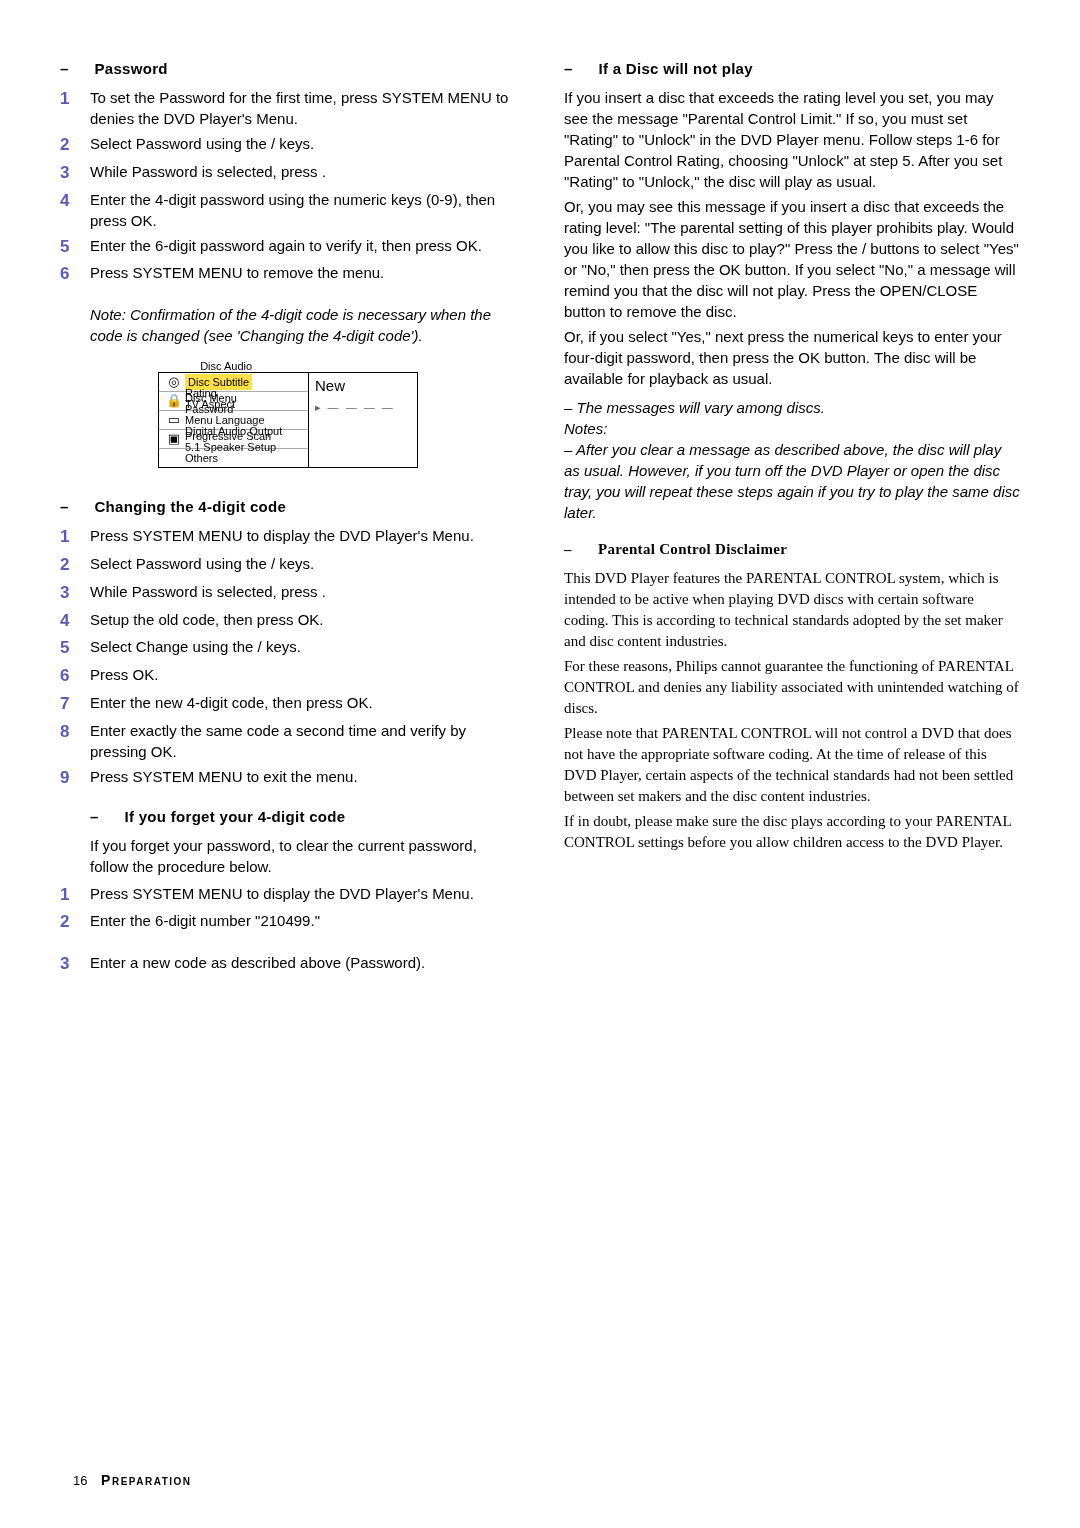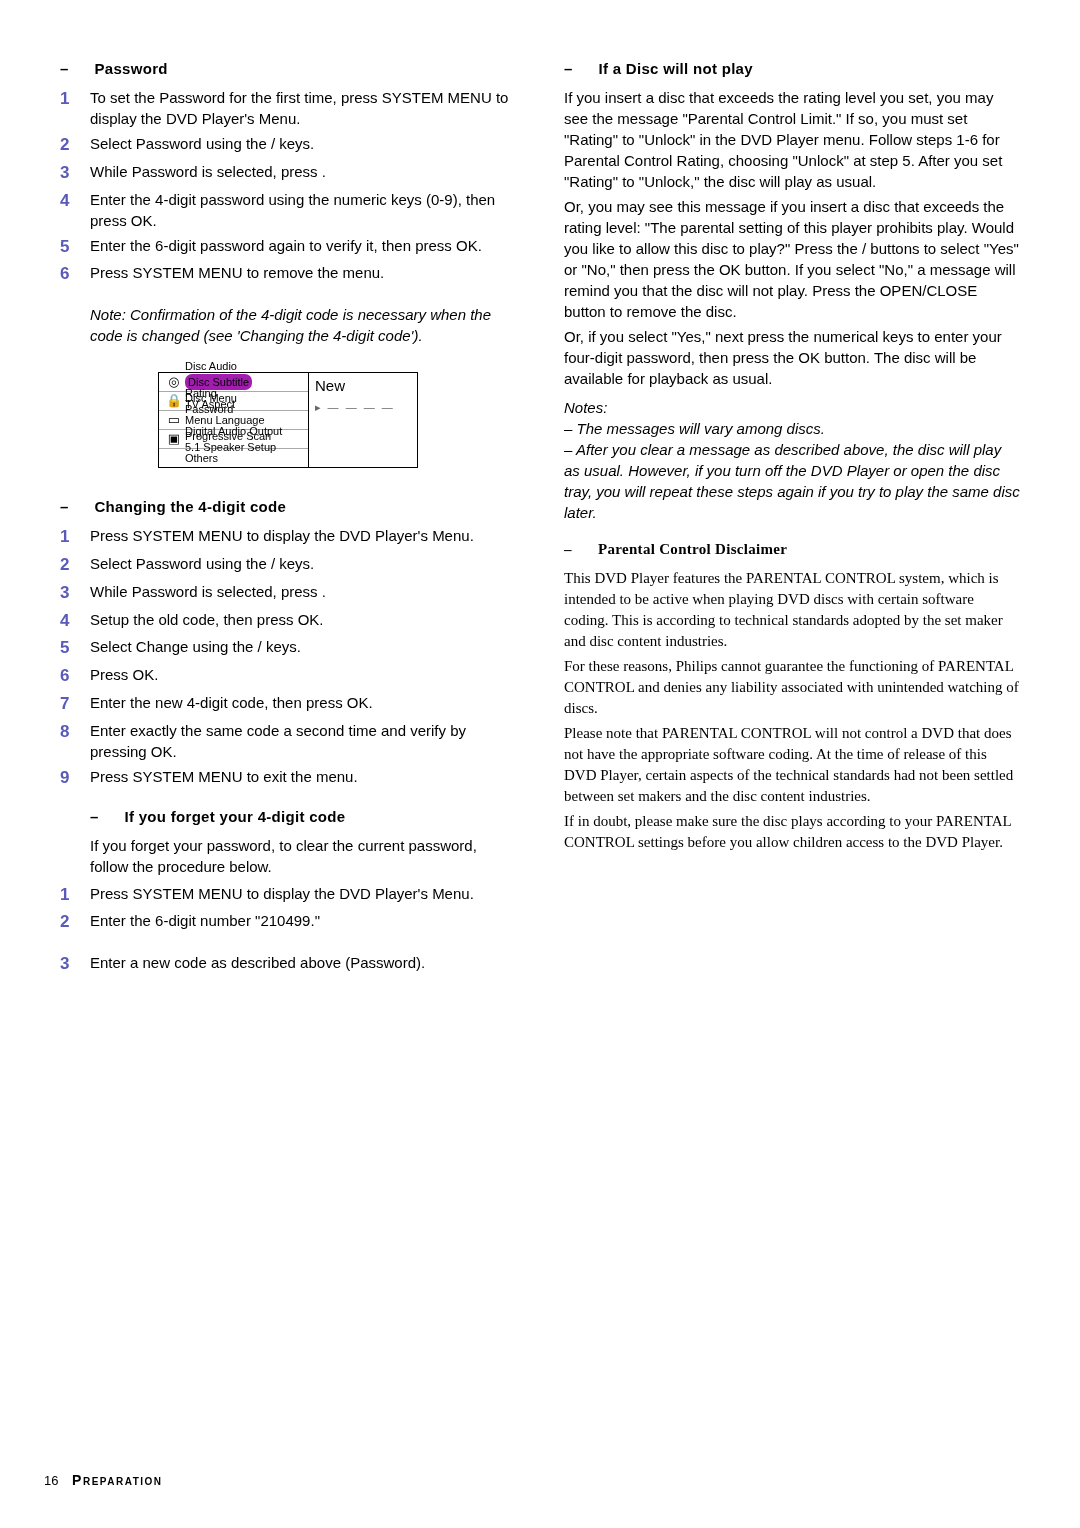--- a/index.html
+++ b/index.html
@@ -33,50 +33,50 @@
 
     .section-sp { margin-bottom: 14px; }
 
     .menu-fig { width: 260px; margin: 26px auto 30px auto; border: 1px solid #000; font-size: 11px; }
     .menu-fig .row { display: flex; }
     .menu-fig .leftcol { width: 150px; border-right: 1px solid #000; }
     .menu-fig .rightcol { flex: 1; }
     .menu-fig .group { border-bottom: 1px solid #aaa; }
     .menu-fig .item { display: flex; align-items: center; height: 18px; padding-left: 4px; }
     .menu-fig .icon-cell { width: 22px; font-size: 13px; text-align: center; display:flex; align-items:center; justify-content:center; }
-    .menu-fig .highlight { background: #a21caf; border-radius: 7px; }
+    .menu-fig .highlight { background: #fde047; }
     .menu-fig .new-label { padding: 4px 6px; font-size: 15px; }
     .menu-fig .boxes { padding: 3px 6px; font-size: 11px; color:#666; letter-spacing:2px; }
     .menu-fig .others { padding: 3px 0 3px 26px; font-size: 11px; }
 
     .footer {
       position: absolute;
       bottom: 40px;
-      left: 44px;
+      left: 73px;
       font-size: 13px;
     }
     .footer .pg { font-size: 13px; }
     .footer .sec { font-variant: small-caps; letter-spacing: 1.5px; font-weight: bold; margin-left: 10px; font-size: 14px; }
   </style>
 </head>
 <body>
 
 <div class="columns">
 
   <div class="col">
 
     <div class="section-sp">
       <div class="dash-heading">
         <span class="dash">–</span>
         <span>Password</span>
       </div>
       <ol class="steps">
         <li>
             <span class="num">1</span>
-            <span class="txt">To set the Password for the first time, press SYSTEM MENU to display the DVD Player's Menu.</span>
+            <span class="txt">To set the Password for the first time, press SYSTEM MENU to denies the DVD Player's Menu.</span>
           </li>
         <li>
             <span class="num">2</span>
             <span class="txt">Select Password using the   /   keys.</span>
           </li>
         <li>
             <span class="num">3</span>
             <span class="txt">While Password is selected, press   .</span>
           </li>
         <li>
@@ -95,21 +95,21 @@
       <p class="indent italic">Note: Confirmation of the 4-digit code is necessary when the code is changed (see 'Changing the 4-digit code').</p>
     </div>
 
     <div class="menu-fig">
       <div class="row">
         <div class="leftcol">
           <div class="group">
             <div class="item">
               <span class="icon-cell" style="line-height:54px;height:54px;">◎</span>
               <span style="display:flex;flex-direction:column;">
-                <span style="padding:2px 0;">Disc Audio</span>
+                <span style="padding:2px 0;text-align:right;">Disc Audio</span>
                 <span class="highlight" style="padding:2px 3px;">Disc Subtitle</span>
                 <span style="padding:2px 0;">Disc Menu</span>
               </span>
             </div>
           </div>
           <div class="group">
             <div class="item">
               <span class="icon-cell" style="line-height:36px;height:36px;">🔒</span>
               <span style="display:flex;flex-direction:column;">
                 <span style="padding:2px 0;">Rating</span>
@@ -220,22 +220,22 @@
 
     <div class="section-sp">
       <div class="dash-heading">
         <span class="dash">–</span>
         <span>If a Disc will not play</span>
       </div>
       <p>If you insert a disc that exceeds the rating level you set, you may see the message "Parental Control Limit."  If so, you must set "Rating" to "Unlock" in the DVD Player menu. Follow steps 1-6 for Parental Control Rating, choosing "Unlock" at step 5. After you set "Rating" to "Unlock," the disc will play as usual.</p>
       <p>Or, you may see this message if you insert a disc that exceeds the rating level: "The parental setting of this player prohibits play. Would you like to allow this disc to play?" Press the   /   buttons to select "Yes" or "No," then press the OK button. If you select "No," a message will remind you that the disc will not play. Press the OPEN/CLOSE button to remove the disc.</p>
       <p>Or, if you select "Yes," next press the numerical keys to enter your four-digit password, then press the OK button. The disc will be available for playback as usual.</p>
       <div class="notes-block italic">
+        <p>–  The messages will vary among discs.</p>
         <p>Notes:</p>
-        <p>–  The messages will vary among discs.</p>
         <p>–  After you clear a message as described above, the disc will play as usual. However, if you turn off the DVD Player or open the disc tray, you will repeat these steps again if you try to play the same disc later.</p>
       </div>
     </div>
 
     <div class="section-sp" style="margin-top:18px;font-family:Liberation Serif, serif;">
       <div class="dash-heading">
         <span class="dash">–</span>
         <span>Parental Control Disclaimer</span>
       </div>
       <p>This DVD Player features the PARENTAL CONTROL system, which is intended to be active when playing DVD discs with certain software coding. This is according to technical standards adopted by the set maker and disc content industries.</p>

